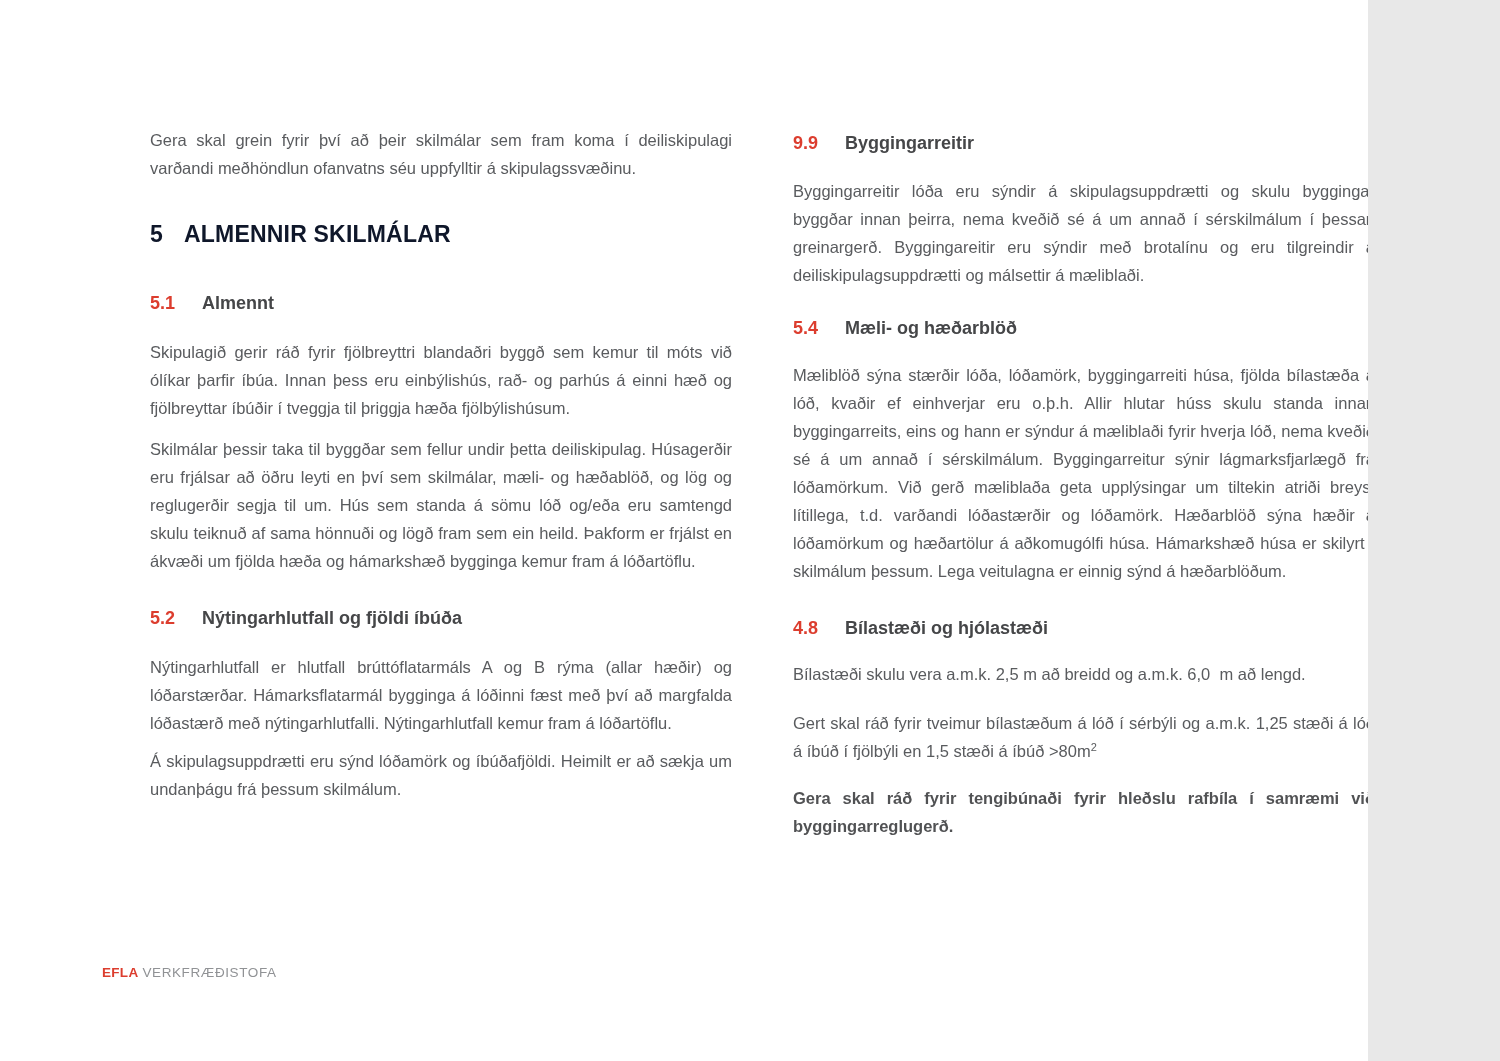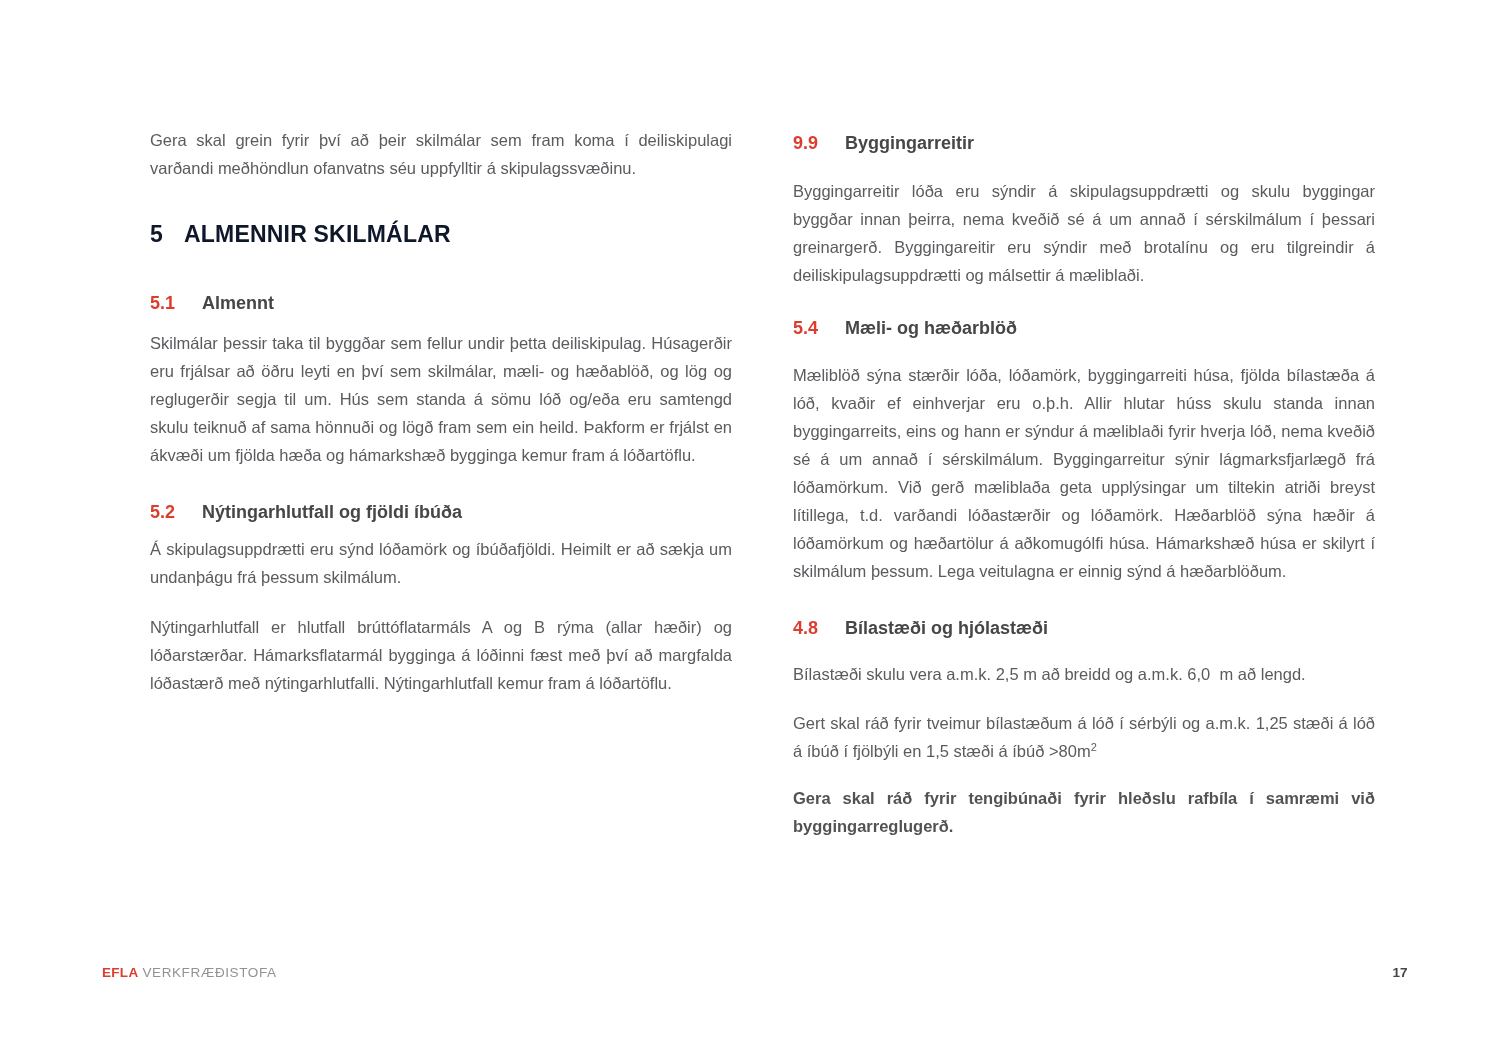--- a/index.html
+++ b/index.html
@@ -1,19 +1,19 @@
 <!DOCTYPE html>
 <html><head>
 <meta charset="utf-8">
 <style>
   * { margin:0; padding:0; box-sizing:border-box; }
   html,body { background:#e8e8e8; }
   .page {
     position:relative;
-    width:1500px; height:1061px;
+    width:1368px; height:1061px;
     background:#ffffff;
     font-family:"Liberation Sans","DejaVu Sans",sans-serif;
     color:#595b5e;
     overflow:hidden;
   }
   .col { position:absolute; width:582px; }
   .col-left  { left:150px; top:126px; }
   .col-right { left:793px; top:130px; }
 
   .para {
@@ -91,30 +91,31 @@
     <div class="para">Gera skal grein fyrir því að þeir skilmálar sem fram koma í deiliskipulagi varðandi meðhöndlun ofanvatns séu uppfylltir á skipulagssvæðinu.</div>
 
     <div class="h5">
       <span class="num">5</span><span>ALMENNIR SKILMÁLAR</span>
     </div>
 
     <div class="subhead mt-s51">
       <span class="num">5.1</span><span>Almennt</span>
     </div>
 
+    <div class="para mt-p51a">Skipulagið gerir ráð fyrir fjölbreyttri blandaðri byggð sem kemur til móts við ólíkar þarfir íbúa. Innan þess eru einbýlishús, rað- og parhús á einni hæð og fjölbreyttar íbúðir í tveggja til þriggja hæða fjölbýlishúsum.</div>
 
     <div class="para mt-p51b">Skilmálar þessir taka til byggðar sem fellur undir þetta deiliskipulag. Húsagerðir eru frjálsar að öðru leyti en því sem skilmálar, mæli- og hæðablöð, og lög og reglugerðir segja til um. Hús sem standa á sömu lóð og/eða eru samtengd skulu teiknuð af sama hönnuði og lögð fram sem ein heild. Þakform er frjálst en ákvæði um fjölda hæða og hámarkshæð bygginga kemur fram á lóðartöflu.</div>
 
     <div class="subhead mt-s52">
       <span class="num">5.2</span><span>Nýtingarhlutfall og fjöldi íbúða</span>
     </div>
 
+    <div class="para mt-p52a">Nýtingarhlutfall er hlutfall brúttóflatarmáls A og B rýma (allar hæðir) og lóðarstærðar. Hámarksflatarmál bygginga á lóðinni fæst með því að margfalda lóðastærð með nýtingarhlutfalli. Nýtingarhlutfall kemur fram á lóðartöflu.</div>
+
     <div class="para mt-p52b">Á skipulagsuppdrætti eru sýnd lóðamörk og íbúðafjöldi. Heimilt er að sækja um undanþágu frá þessum skilmálum.</div>
-
-    <div class="para mt-p52a">Nýtingarhlutfall er hlutfall brúttóflatarmáls A og B rýma (allar hæðir) og lóðarstærðar. Hámarksflatarmál bygginga á lóðinni fæst með því að margfalda lóðastærð með nýtingarhlutfalli. Nýtingarhlutfall kemur fram á lóðartöflu.</div>
 
   </div>
 
   <div class="col col-right">
 
     <div class="subhead">
       <span class="num">9.9</span><span>Byggingarreitir</span>
     </div>
 
     <div class="para mt-p53">Byggingarreitir lóða eru sýndir á skipulagsuppdrætti og skulu byggingar byggðar innan þeirra, nema kveðið sé á um annað í sérskilmálum í þessari greinargerð. Byggingareitir eru sýndir með brotalínu og eru tilgreindir á deiliskipulagsuppdrætti og málsettir á mæliblaði.</div>

